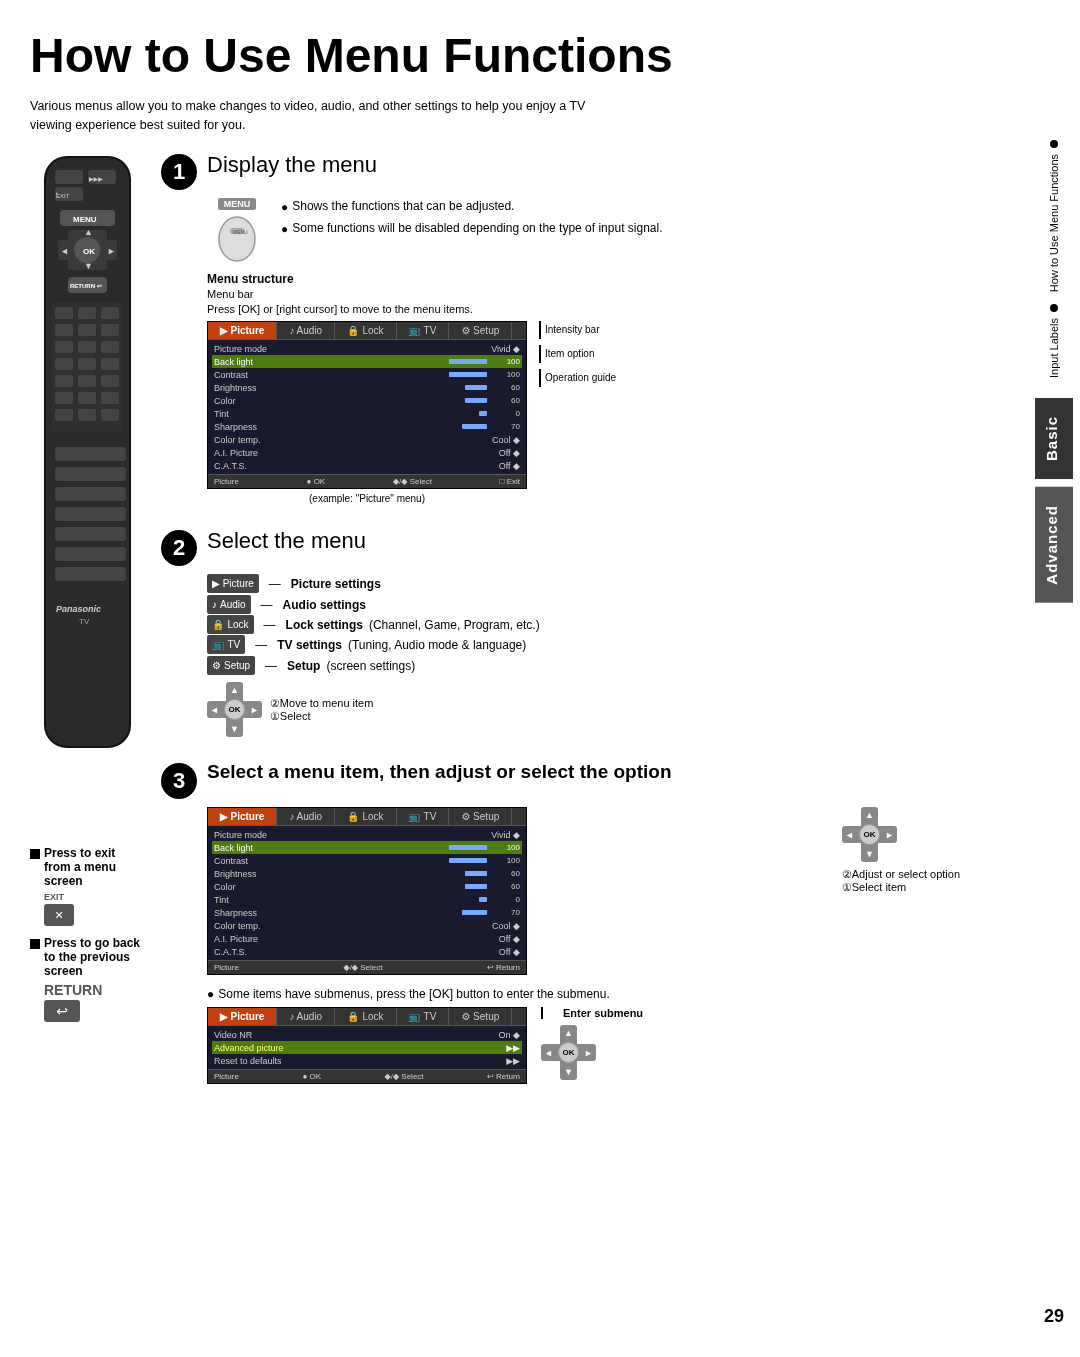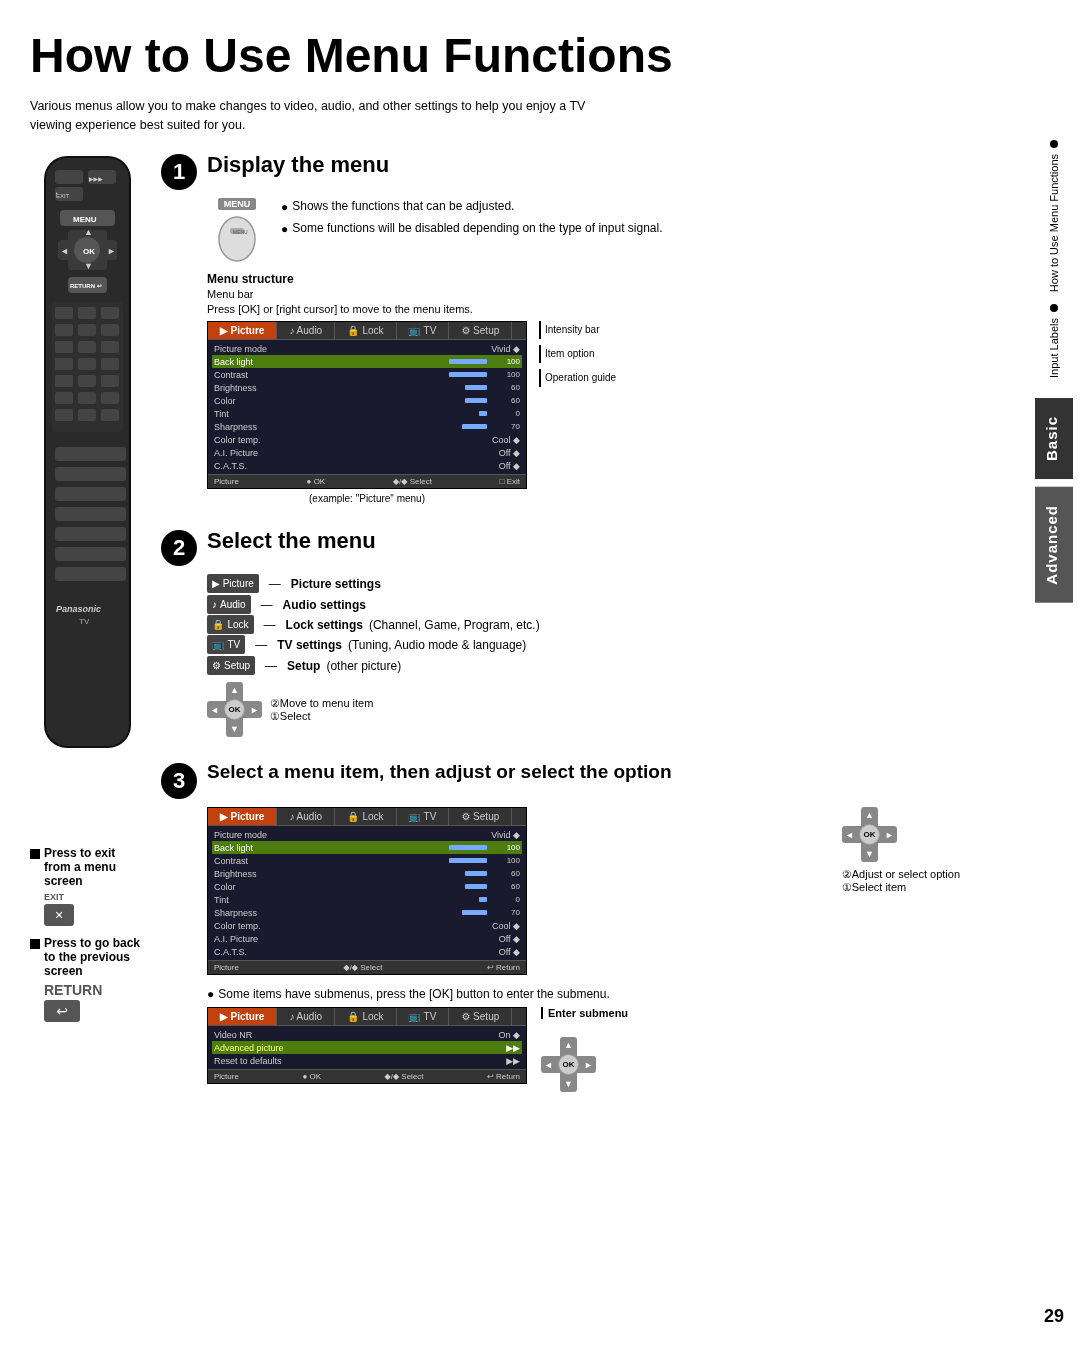--- a/index.html
+++ b/index.html
@@ -166,21 +166,21 @@
       font-weight: bold;
       display: flex;
       align-items: center;
       justify-content: center;
       flex-shrink: 0;
       margin-top: 2px;
     }
 
     .section-title {
       font-size: 22px;
-      font-weight: bold;
+      font-weight: normal;
       color: #000;
       line-height: 1.2;
     }
 
     
     .step1-area {
       margin-bottom: 14px;
     }
 
     .step1-inner {
@@ -759,21 +759,21 @@
               <li>
                 <span class="settings-icon-badge">📺 <span>TV</span></span>
                 <span class="arrow-right">—</span>
                 <strong>TV settings</strong>
                 <span>(Tuning, Audio mode &amp; language)</span>
               </li>
               <li>
                 <span class="settings-icon-badge">⚙ <span>Setup</span></span>
                 <span class="arrow-right">—</span>
                 <strong>Setup</strong>
-                <span>(other picture)</span>
+                <span>(screen settings)</span>
               </li>
             </ul>
 
             <div class="labeled-dpad">
               <div class="labeled-dpad-row">
                 <div class="dpad-container">
                   <div class="dpad-cross dpad-h"></div>
                   <div class="dpad-cross dpad-v"></div>
                   <div class="dpad-ok-center">OK</div>
                   <span class="dpad-arrow dpad-arrow-up">▲</span>
@@ -930,21 +930,21 @@
                 </div>
                 <div class="menu-bottom-bar">
                   <span>Picture</span>
                     <span>● OK</span>
                     <span>◆/◆ Select</span>
                     <span>↩ Return</span>
                 </div>
               </div>
 
               <div style="display:flex;flex-direction:column;align-items:flex-start;gap:6px;">
-                <div style="font-size:11px;font-weight:bold;border-left:2px solid #000;padding-left:5px;margin-bottom:12px;">Enter submenu</div>
+                <div style="font-size:11px;font-weight:bold;border-left:2px solid #000;padding-left:20px;margin-bottom:0;">Enter submenu</div>
                 <div class="dpad-container">
                   <div class="dpad-cross dpad-h"></div>
                   <div class="dpad-cross dpad-v"></div>
                   <div class="dpad-ok-center">OK</div>
                   <span class="dpad-arrow dpad-arrow-up">▲</span>
                   <span class="dpad-arrow dpad-arrow-down">▼</span>
                   <span class="dpad-arrow dpad-arrow-left">◄</span>
                   <span class="dpad-arrow dpad-arrow-right">►</span>
                 </div>
               </div>

